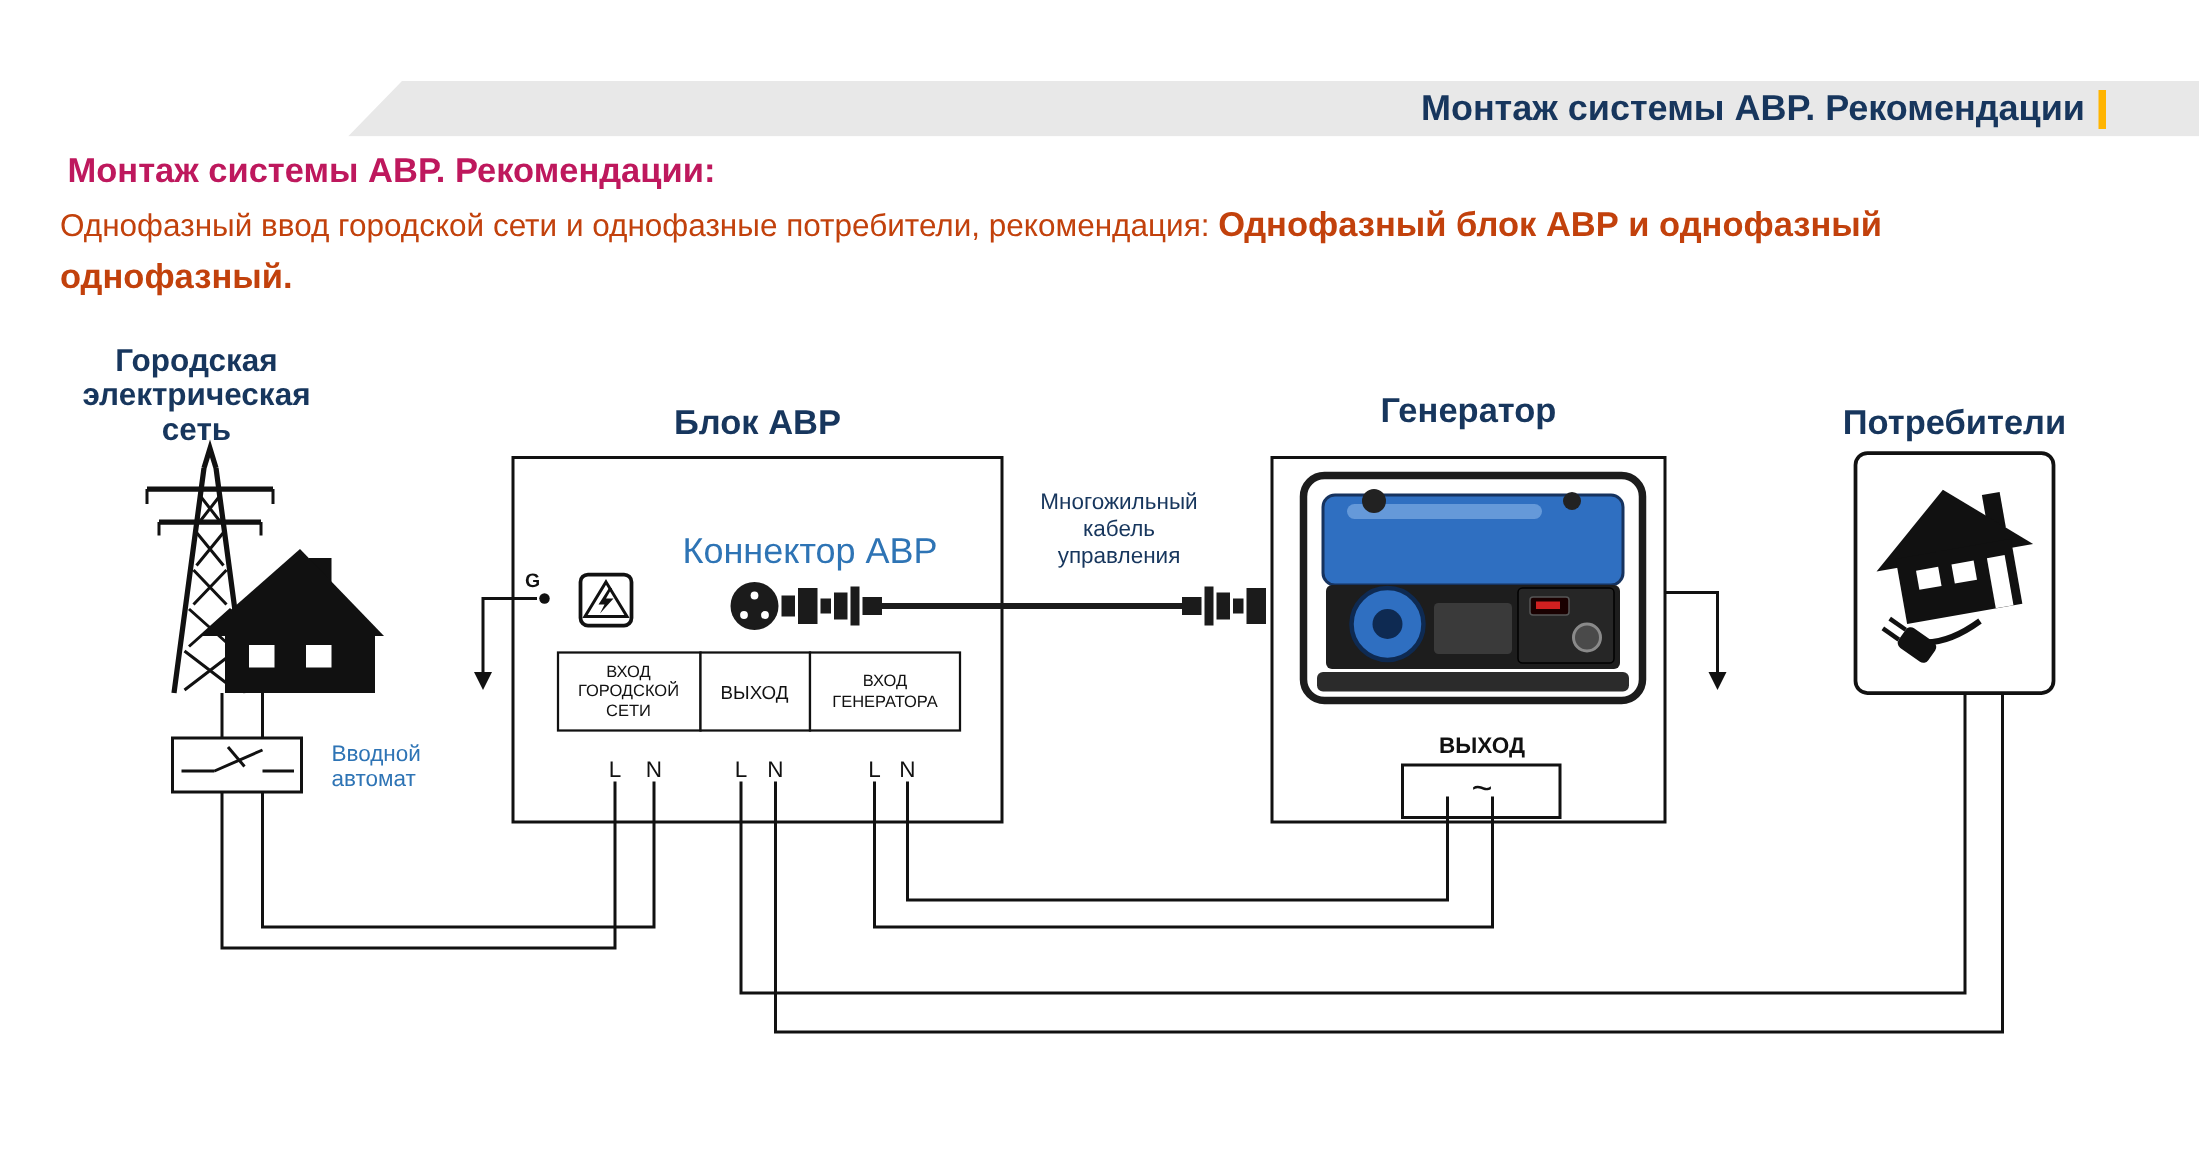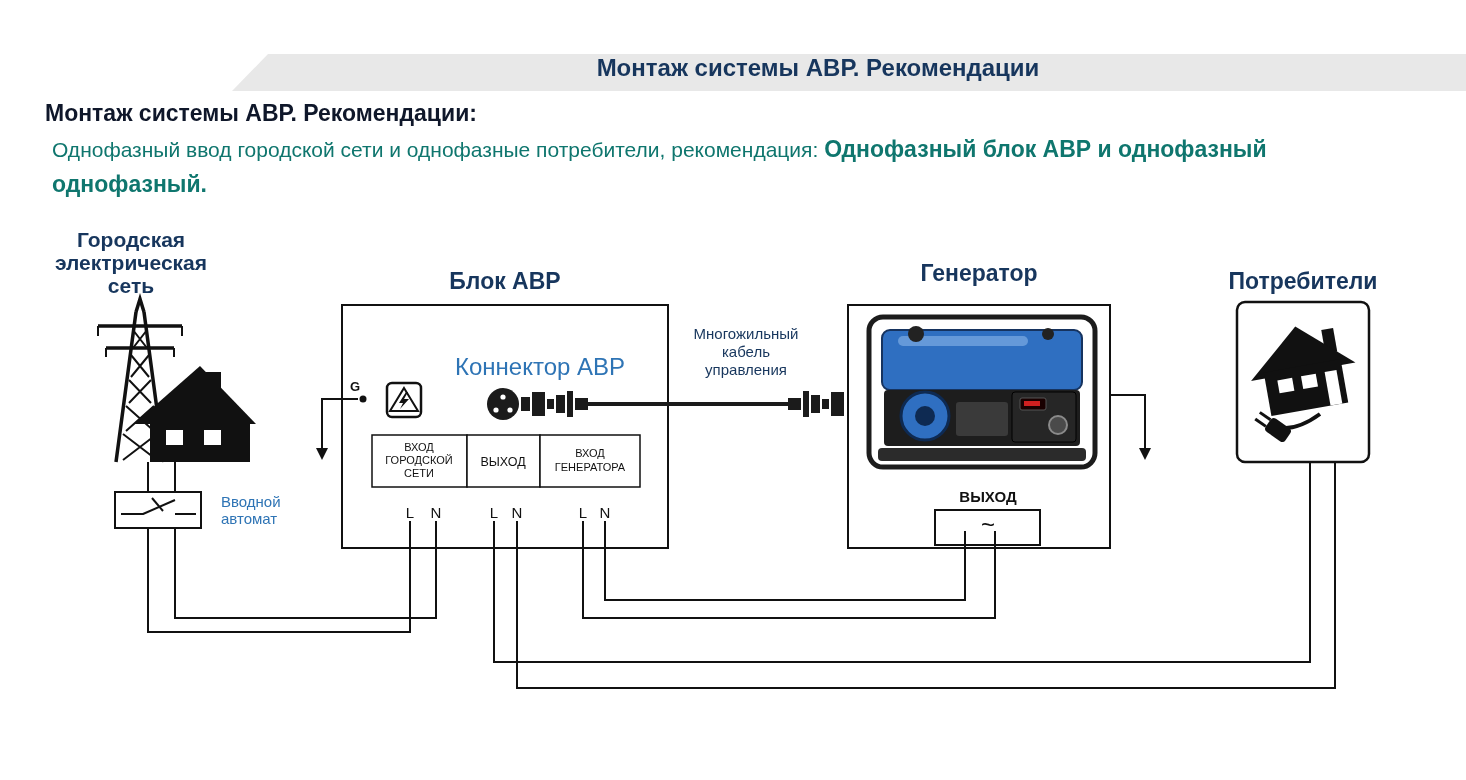--- a/index.html
+++ b/index.html
@@ -6,32 +6,32 @@
   .page {
     position:relative; width:1466px; height:780px; background:#ffffff;
     font-family:"Liberation Sans", sans-serif; overflow:hidden;
   }
   
   .banner {
     position:absolute; top:54px; left:232px; right:0; height:37px;
     background:#e8e8e8;
     clip-path:polygon(36px 0, 100% 0, 100% 100%, 0 100%);
     display:flex; align-items:center; justify-content:flex-end;
-    padding-right:62px; gap:9px; box-sizing:border-box;flex-direction:column;
+    padding-right:62px; gap:9px; box-sizing:border-box;
   }
   .banner-title { color:#17365d; font-size:24px; font-weight:bold; }
   .banner-accent { width:5px; height:26px; background:#ffb400; }
   
   .heading {
     position:absolute; left:45px; top:100px; margin:0;
-    color:#0f172a; font-size:23px; font-weight:bold;
+    color:#be185d; font-size:23px; font-weight:bold;
   }
   .intro {
-    position:absolute; left:52px; top:132px; width:1340px; margin:0;
-    color:#0f766e; font-size:21px; line-height:1.5;
+    position:absolute; left:40px; top:132px; width:1340px; margin:0;
+    color:#c2410c; font-size:21px; line-height:1.5;
   }
   .intro b { font-size:23px; }
   
   .diagram { position:absolute; left:0; top:0; }
   svg text { font-family:"Liberation Sans", sans-serif; }
   .t-blue-bold { fill:#17365d; font-weight:bold; }
   .t-blue { fill:#17365d; }
   .t-mblue { fill:#2e74b5; }
   .t21 { font-size:21px; }
   .t23 { font-size:23px; }

